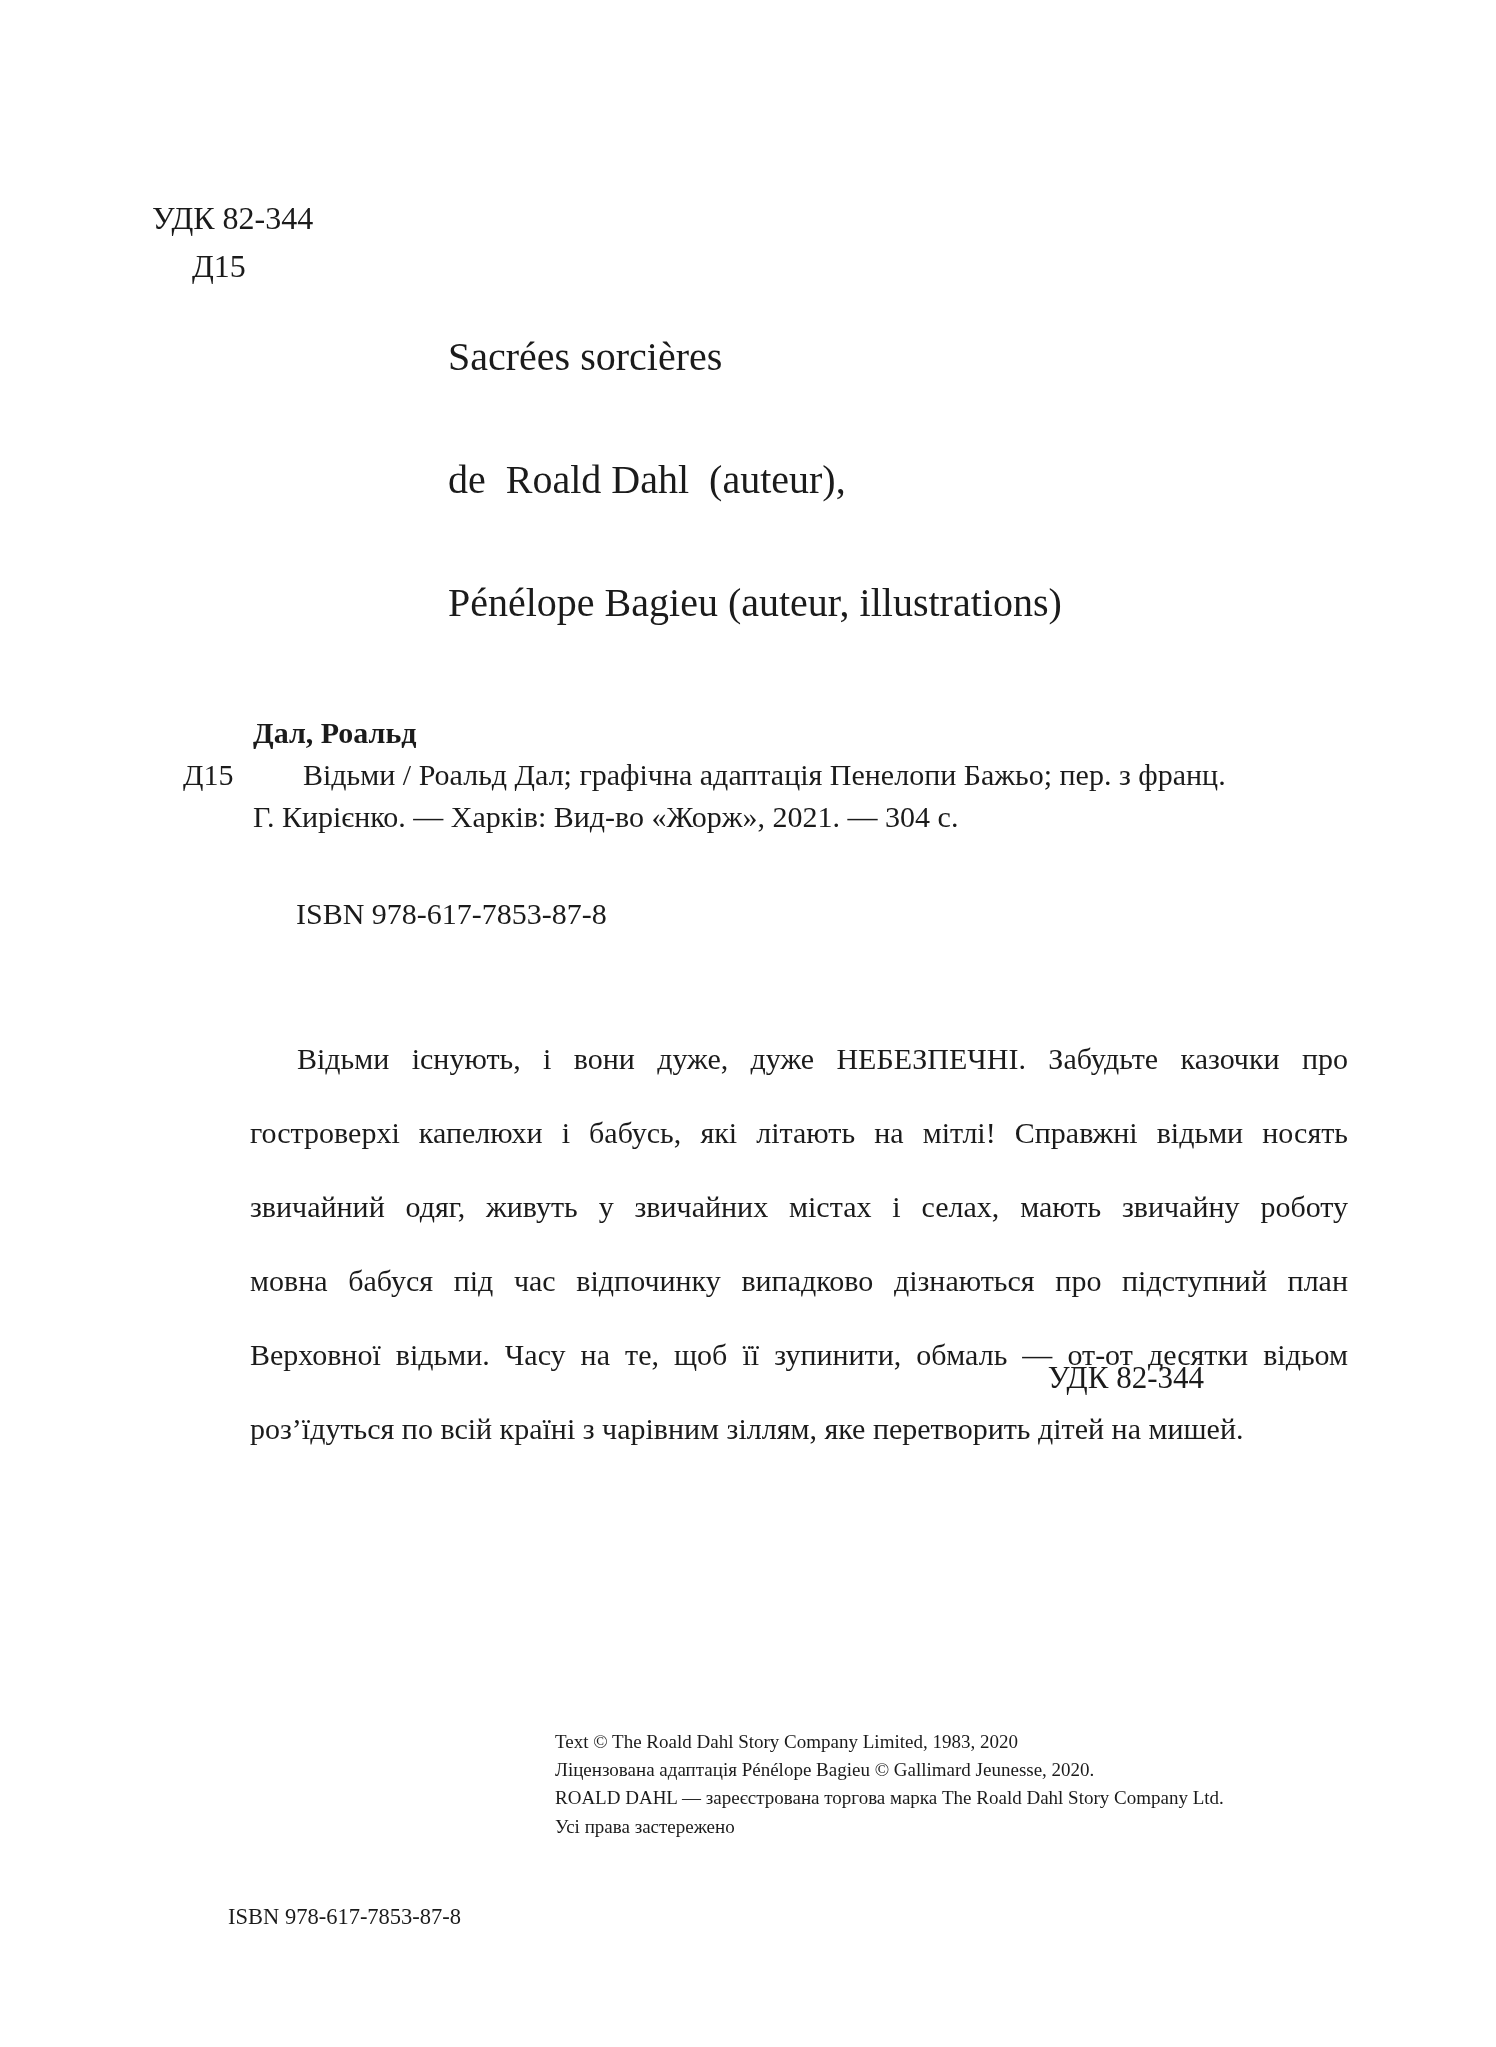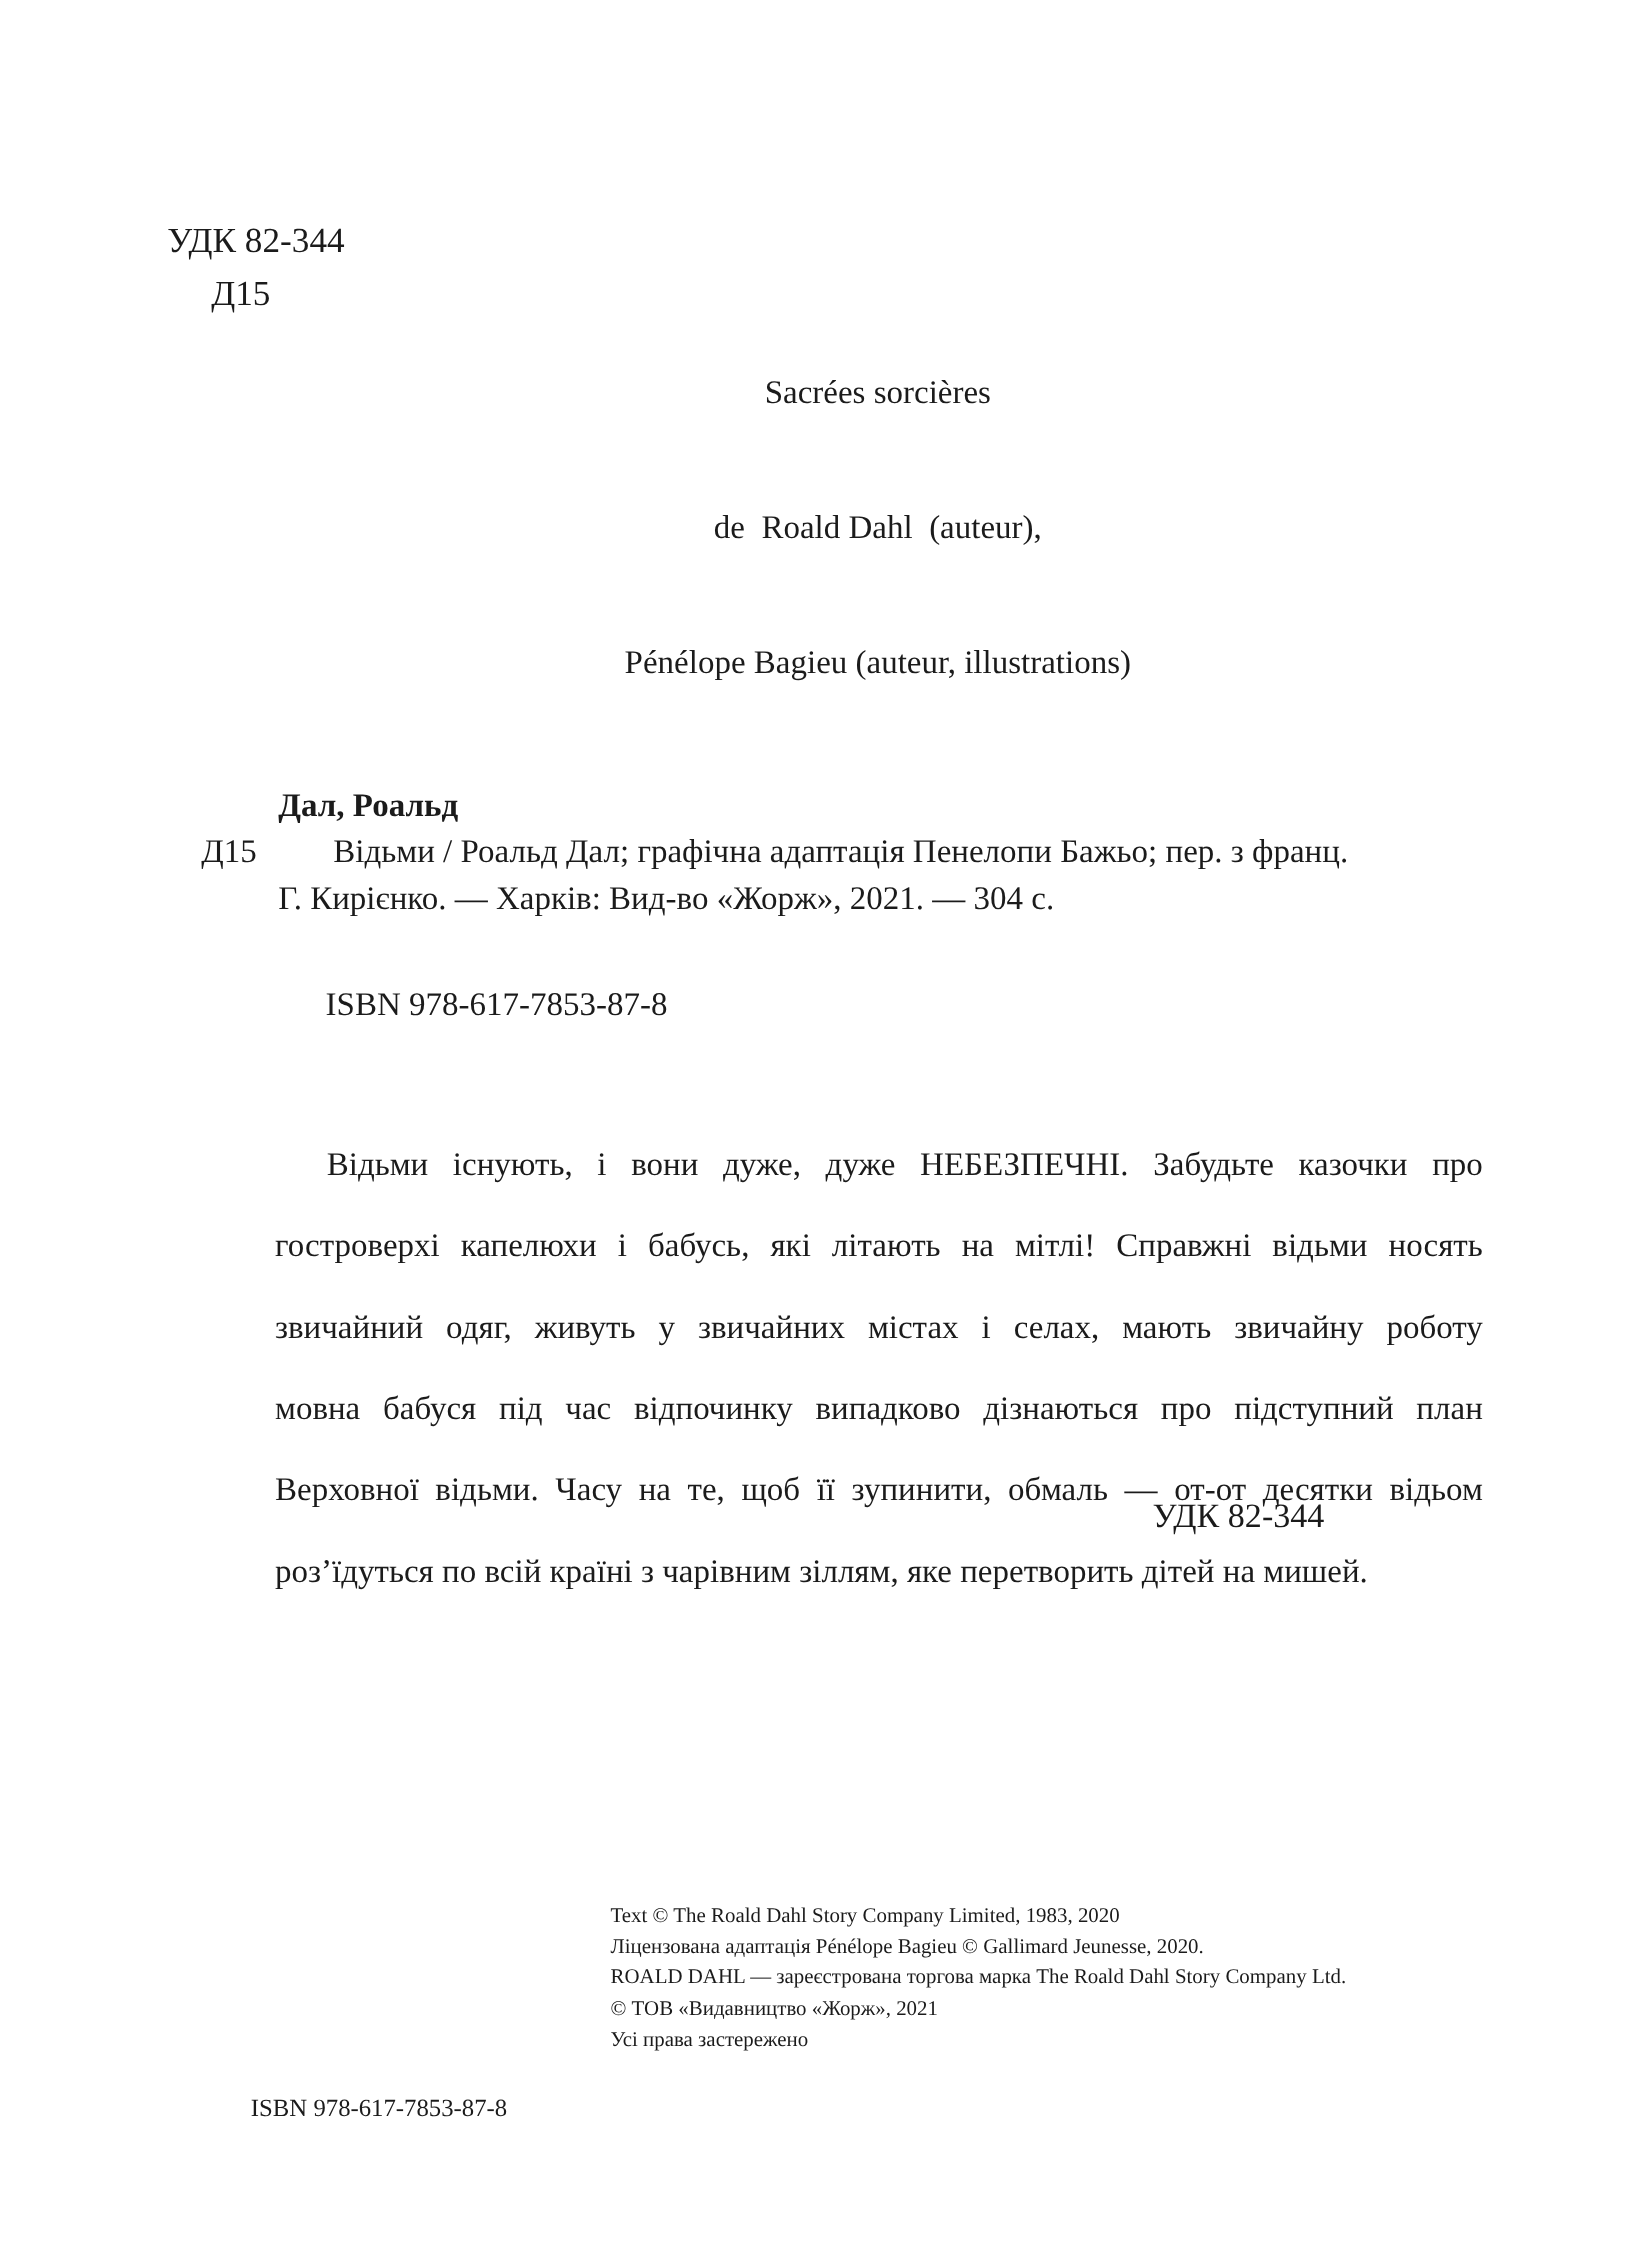--- a/index.html
+++ b/index.html
@@ -18,22 +18,22 @@
   }
   .abs { position: absolute; }
 
   
   .udk-top    { left: 152px; top: 198px;  font-size: 32px; line-height: 40px; }
   .udk-index  { left: 192px; top: 246px;  font-size: 32px; line-height: 40px; }
 
   
   .orig-block {
     left: 448px; top: 254px; width: 700px;
-    font-size: 30px; line-height: 41px;
-    text-align: center; white-space: pre-wrap;
+    font-size: 40px; line-height: 41px;
+    white-space: pre-wrap;
   }
 
   
   .card-author { left: 253px; top: 712px; font-size: 30px; line-height: 42px; font-weight: bold; }
   .card-index  { left: 183px; top: 754px; font-size: 30px; line-height: 42px; }
   .card-line1  { left: 303px; top: 754px; width: 1045px; font-size: 30px; line-height: 42px; }
   .card-line2  { left: 253px; top: 796px; width: 1095px; font-size: 30px; line-height: 42px; }
   .card-isbn   { left: 296px; top: 893px; font-size: 30px; line-height: 42px; }
 
   
@@ -88,19 +88,18 @@
     <div class="line just">Верховної відьми. Часу на те, щоб її зупинити, обмаль — от-от десятки відьом</div>
     <div class="line">роз’їдуться по всій країні з чарівним зіллям, яке перетворить дітей на мишей.</div>
   </div>
 
   <div class="abs udk-bottom">УДК 82-344</div>
 
   <div class="abs imprint">
     <div class="line">Text © The Roald Dahl Story Company Limited, 1983, 2020</div>
     <div class="line">Ліцензована адаптація Pénélope Bagieu © Gallimard Jeunesse, 2020.</div>
     <div class="line">ROALD DAHL — зареєстрована торгова марка The Roald Dahl Story Company Ltd.</div>
-    <div class="line">© ТОВ «Видавництво «Жорж», 2021</div>
     <div class="line">Усі права застережено</div>
   </div>
 
   <div class="abs isbn-bottom">ISBN 978-617-7853-87-8</div>
 
 </div>
 
 </body></html>

